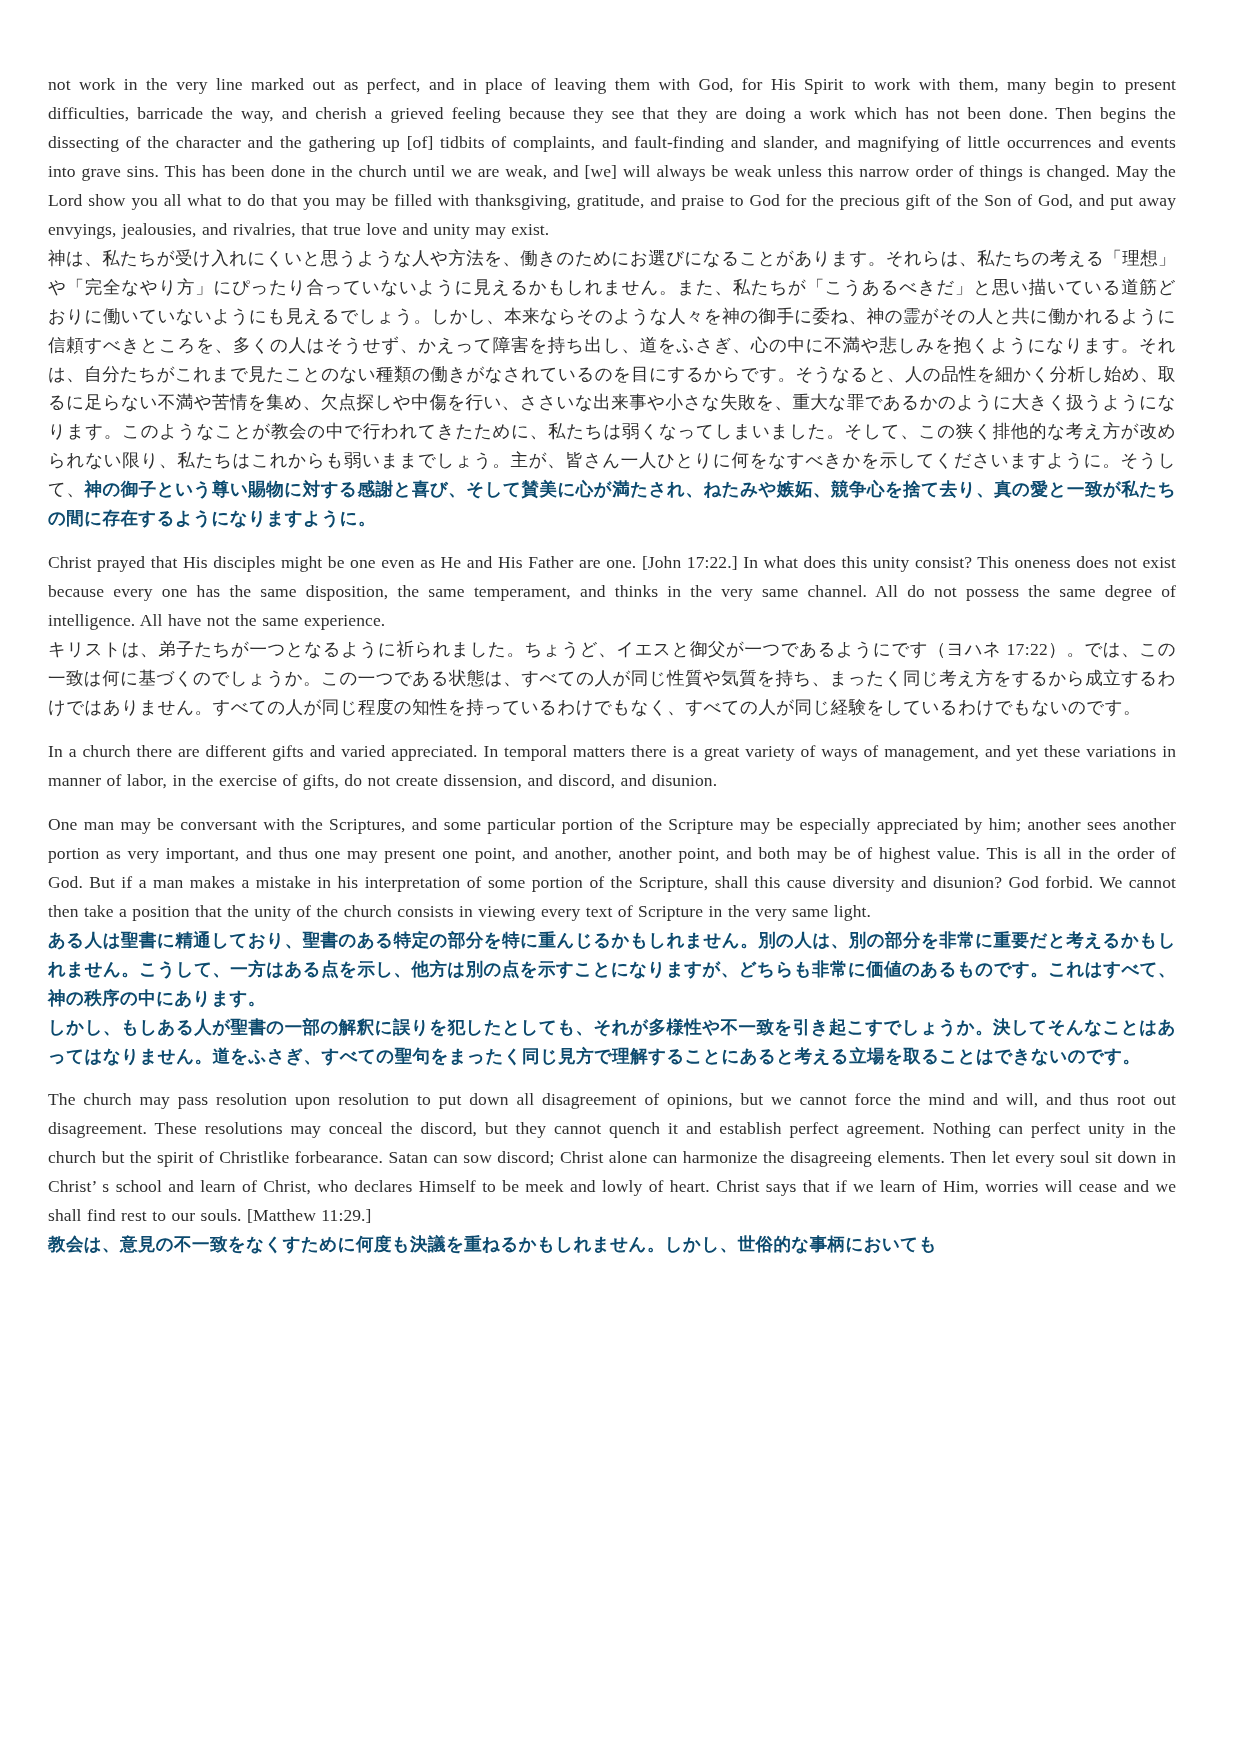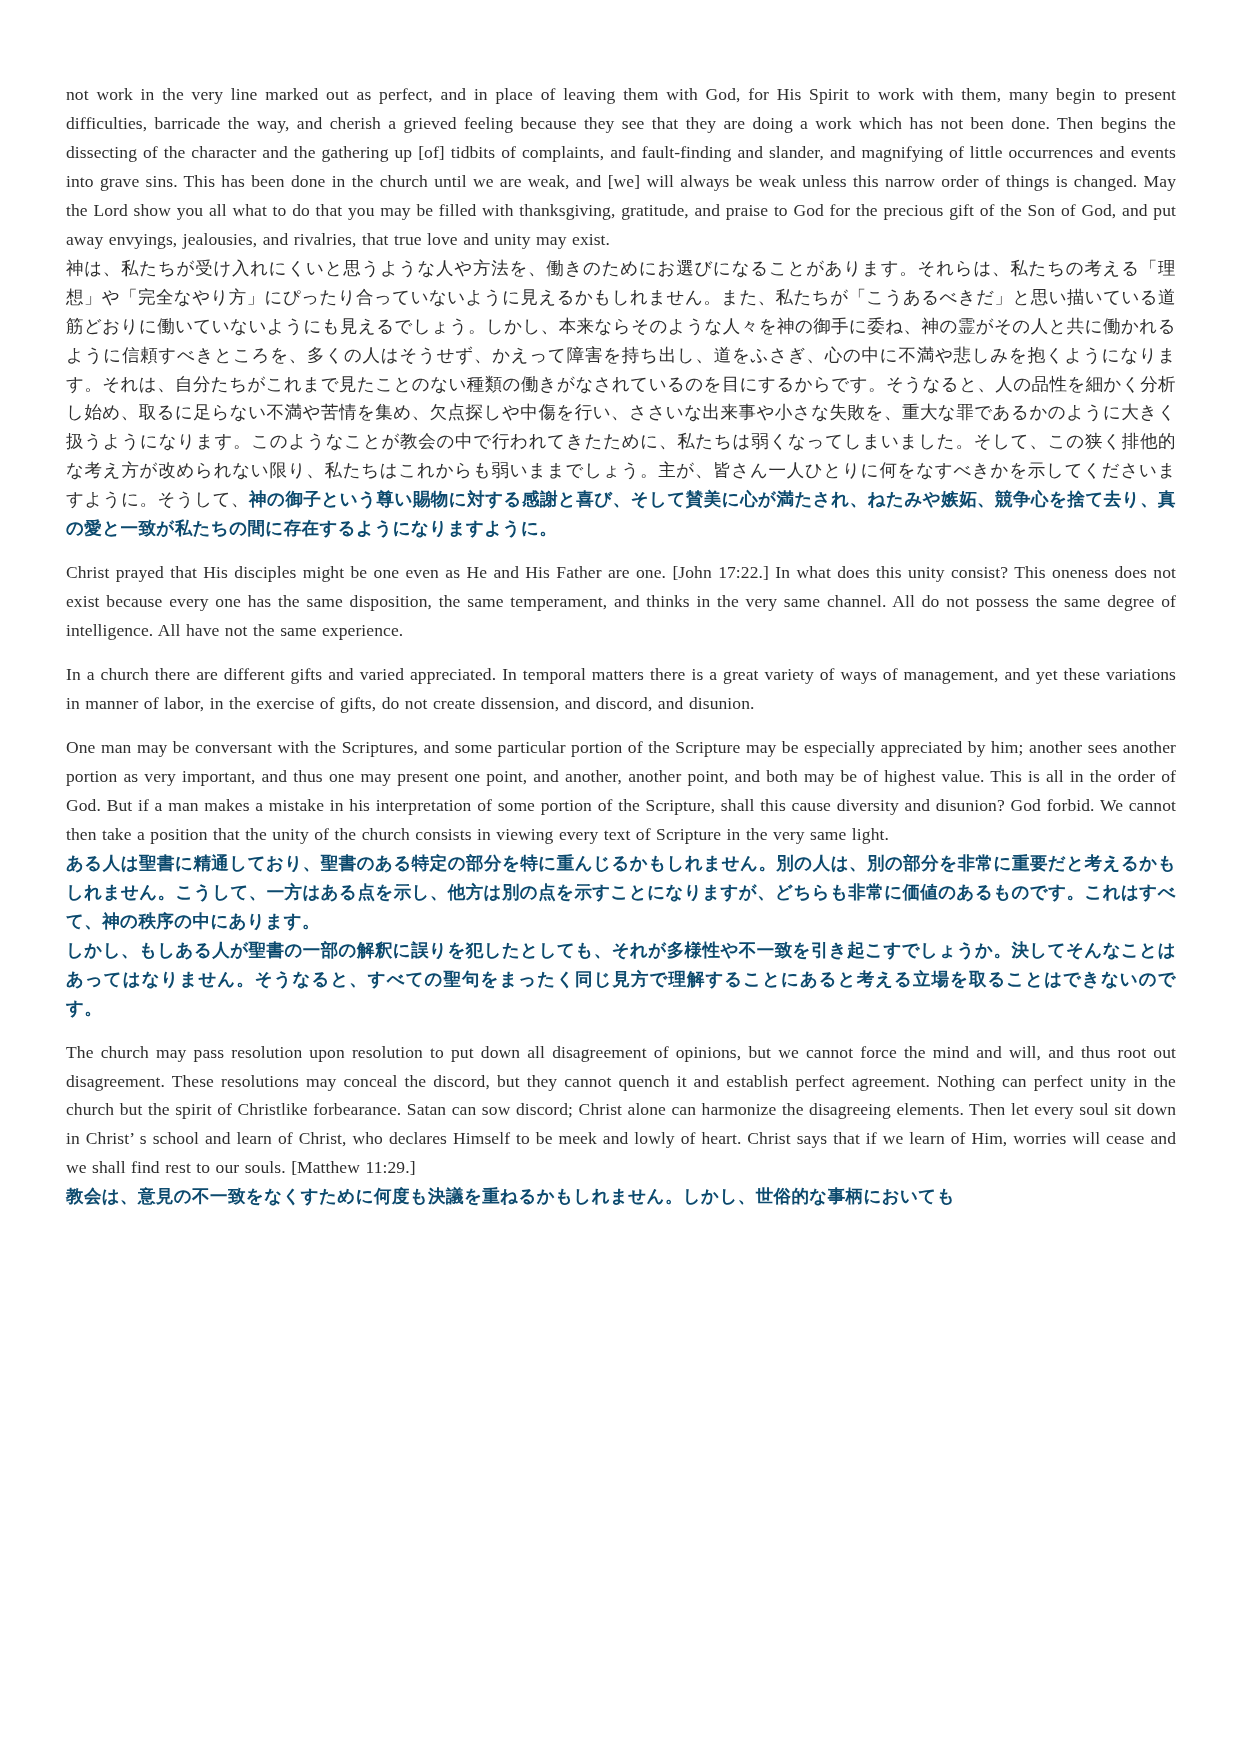--- a/index.html
+++ b/index.html
@@ -6,25 +6,24 @@
     margin: 0;
     padding: 0;
     background: #ffffff;
   }
   .page {
     position: relative;
     width: 1240px;
     height: 1509px;
     background: #ffffff;
     box-sizing: border-box;
-    padding: 70px 64px 0 66px;
+    padding: 70px 64px 0 48px;
     overflow: hidden;
     font-family: "Liberation Serif", "DejaVu Serif", serif;
     color: #2e2e2e;
-    margin-top: 10px;
   }
   .block {
     margin: 0 0 15px 0;
   }
   .page p {
     margin: 0;
     font-size: 17.5px;
     line-height: 1.655;
     text-align: justify;
   }
@@ -49,30 +48,31 @@
 
 <div class="page">
 
   <div class="block">
     <p class="en"><span>not work in the very line marked out as perfect, and in place of leaving them with God, for His Spirit to work with them, many begin to present difficulties, barricade the way, and cherish a grieved feeling because they see that they are doing a work which has not been done. Then begins the dissecting of the character and the gathering up [of] tidbits of complaints, and fault-finding and slander, and magnifying of little occurrences and events into grave sins. This has been done in the church until we are weak, and [we] will always be weak unless this narrow order of things is changed. May the Lord show you all what to do that you may be filled with thanksgiving, gratitude, and praise to God for the precious gift of the Son of God, and put away envyings, jealousies, and rivalries, that true love and unity may exist.</span></p>
     <p class="ja"><span>神は、私たちが受け入れにくいと思うような人や方法を、働きのためにお選びになることがあります。それらは、私たちの考える「理想」や「完全なやり方」にぴったり合っていないように見えるかもしれません。また、私たちが「こうあるべきだ」と思い描いている道筋どおりに働いていないようにも見えるでしょう。しかし、本来ならそのような人々を神の御手に委ね、神の霊がその人と共に働かれるように信頼すべきところを、多くの人はそうせず、かえって障害を持ち出し、道をふさぎ、心の中に不満や悲しみを抱くようになります。それは、自分たちがこれまで見たことのない種類の働きがなされているのを目にするからです。そうなると、人の品性を細かく分析し始め、取るに足らない不満や苦情を集め、欠点探しや中傷を行い、ささいな出来事や小さな失敗を、重大な罪であるかのように大きく扱うようになります。このようなことが教会の中で行われてきたために、私たちは弱くなってしまいました。そして、この狭く排他的な考え方が改められない限り、私たちはこれからも弱いままでしょう。主が、皆さん一人ひとりに何をなすべきかを示してくださいますように。そうして、</span><span class="b">神の御子という尊い賜物に対する感謝と喜び、そして賛美に心が満たされ、ねたみや嫉妬、競争心を捨て去り、真の愛と一致が私たちの間に存在するようになりますように。</span></p>
   </div>
 
   <div class="block">
     <p class="en"><span>Christ prayed that His disciples might be one even as He and His Father are one. [John 17:22.] In what does this unity consist? This oneness does not exist because every one has the same disposition, the same temperament, and thinks in the very same channel. All do not possess the same degree of intelligence. All have not the same experience.</span></p>
+    <p class="ja"><span>キリストは、弟子たちが一つとなるように祈られました。ちょうど、イエスと御父が一つであるようにです（ヨハネ 17:22）。では、この一致は何に基づくのでしょうか。この一つである状態は、すべての人が同じ性質や気質を持ち、まったく同じ考え方をするから成立するわけではありません。すべての人が同じ程度の知性を持っているわけでもなく、すべての人が同じ経験をしているわけでもないのです。</span></p>
   </div>
 
   <div class="block">
     <p class="en"><span>In a church there are different gifts and varied appreciated. In temporal matters there is a great variety of ways of management, and yet these variations in manner of labor, in the exercise of gifts, do not create dissension, and discord, and disunion.</span></p>
   </div>
 
   <div class="block">
     <p class="en"><span>One man may be conversant with the Scriptures, and some particular portion of the Scripture may be especially appreciated by him; another sees another portion as very important, and thus one may present one point, and another, another point, and both may be of highest value. This is all in the order of God. But if a man makes a mistake in his interpretation of some portion of the Scripture, shall this cause diversity and disunion? God forbid. We cannot then take a position that the unity of the church consists in viewing every text of Scripture in the very same light.</span></p>
     <p class="ja"><span class="b">ある人は聖書に精通しており、聖書のある特定の部分を特に重んじるかもしれません。別の人は、別の部分を非常に重要だと考えるかもしれません。こうして、一方はある点を示し、他方は別の点を示すことになりますが、どちらも非常に価値のあるものです。これはすべて、神の秩序の中にあります。</span></p>
-    <p class="ja"><span class="b">しかし、もしある人が聖書の一部の解釈に誤りを犯したとしても、それが多様性や不一致を引き起こすでしょうか。決してそんなことはあってはなりません。</span><span class="b red">そうなると、すべての聖句をまったく同じ見方で理解することにあると考える立場を取ることはできない</span><span class="b">のです。</span></p>
+    <p class="ja"><span class="b">しかし、もしある人が聖書の一部の解釈に誤りを犯したとしても、それが多様性や不一致を引き起こすでしょうか。決してそんなことはあってはなりません。</span><span class="b red">道をふさぎ、すべての聖句をまったく同じ見方で理解することにあると考える立場を取ることはできない</span><span class="b">のです。</span></p>
   </div>
 
   <div class="block">
     <p class="en"><span>The church may pass resolution upon resolution to put down all disagreement of opinions, but we cannot force the mind and will, and thus root out disagreement. These resolutions may conceal the discord, but they cannot quench it and establish perfect agreement. Nothing can perfect unity in the church but the spirit of Christlike forbearance. Satan can sow discord; Christ alone can harmonize the disagreeing elements. Then let every soul sit down in Christ’ s school and learn of Christ, who declares Himself to be meek and lowly of heart. Christ says that if we learn of Him, worries will cease and we shall find rest to our souls. [Matthew 11:29.]</span></p>
     <p class="ja"><span class="b">教会は、意見の不一致をなくすために何度も決議を重ねるかもしれません。しかし、世俗的な事柄においても</span></p>
   </div>
 
 </div>
 
 </body></html>

